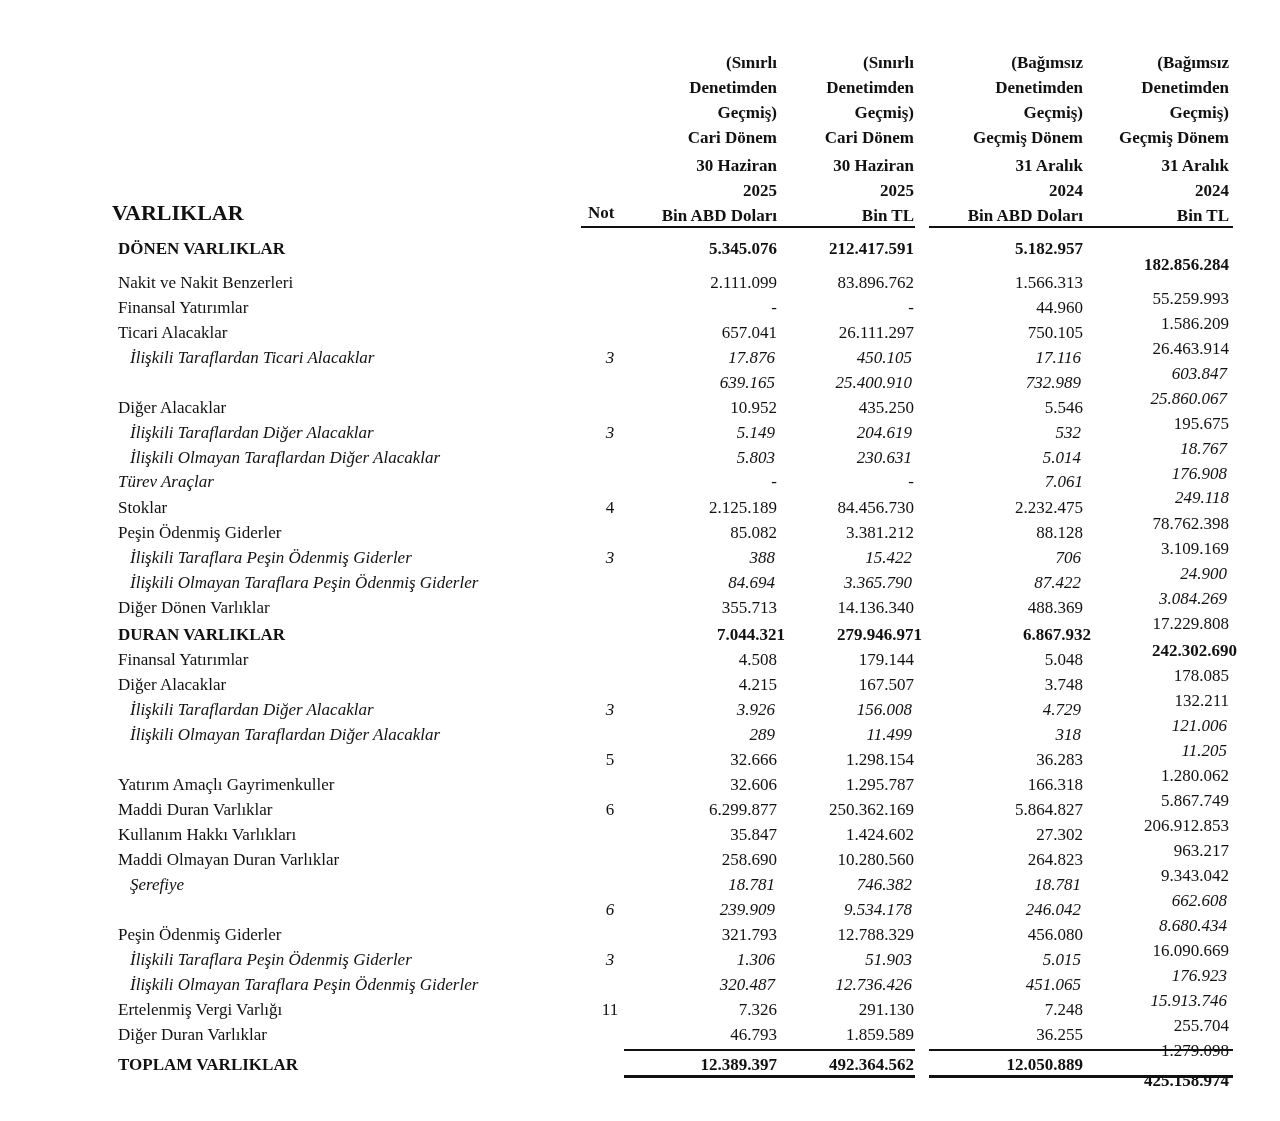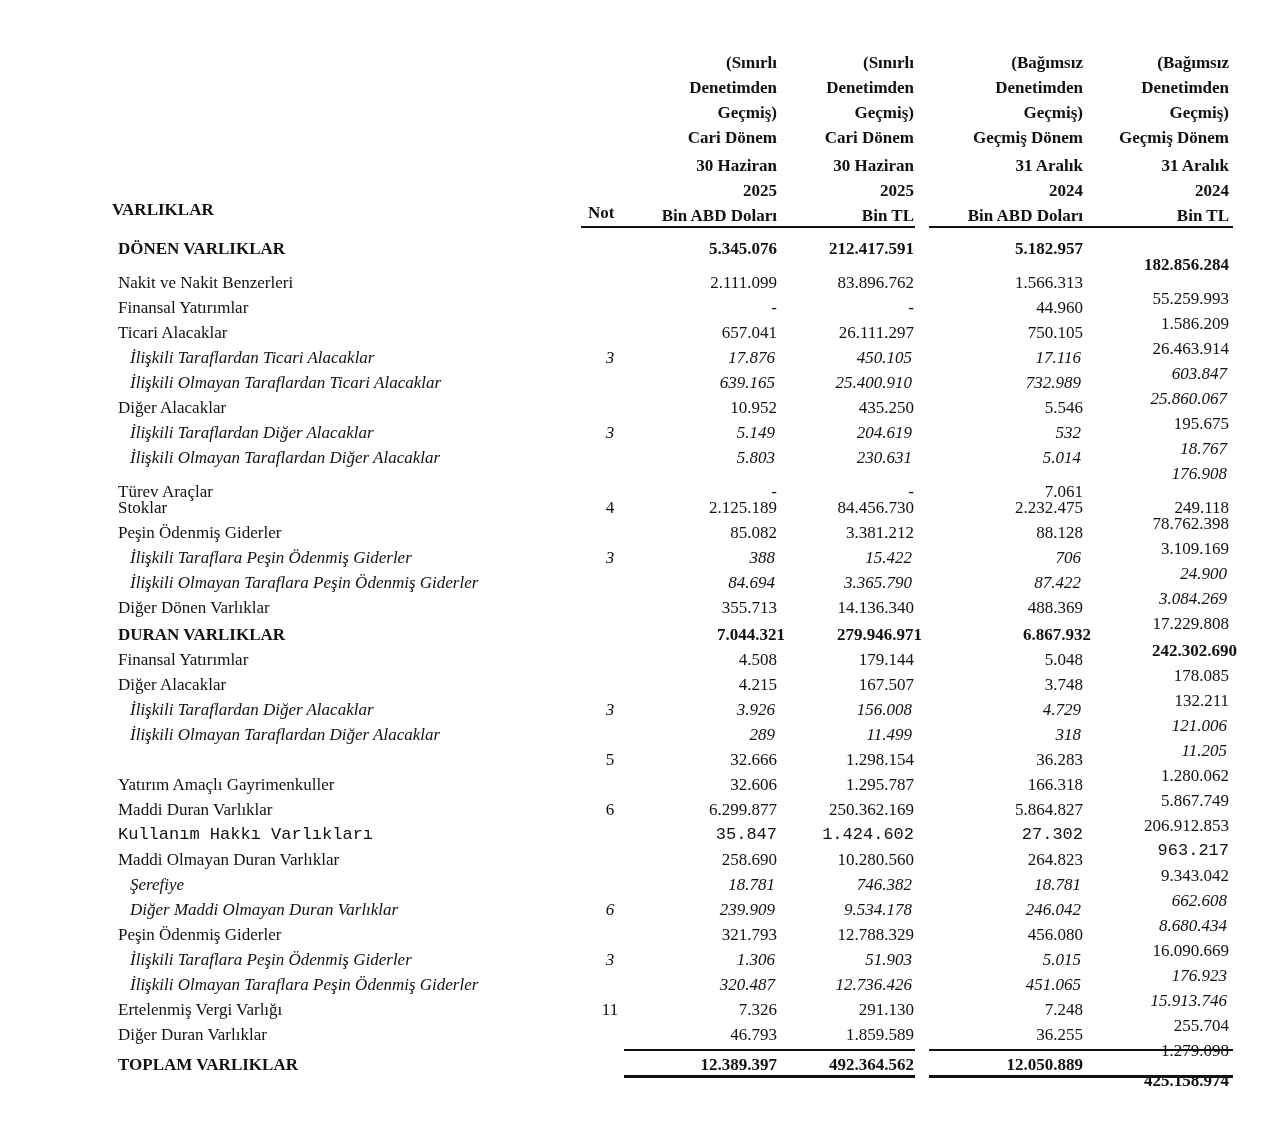--- a/index.html
+++ b/index.html
@@ -8,21 +8,21 @@
   .page { position: absolute; left: 0; top: 0; width: 1280px; height: 1121px; }
 
   
   .hdr-col { position: absolute; text-align: right; font-weight: bold; font-size: 17px; line-height: 25px; }
   .hdr-col .line { display: block; white-space: nowrap; }
   .hdr-c1 { right: calc(1280px - 777px); top: 50px; }
   .hdr-c2 { right: calc(1280px - 914px); top: 50px; }
   .hdr-c3 { right: calc(1280px - 1083px); top: 50px; }
   .hdr-c4 { right: calc(1280px - 1229px); top: 50px; }
 
-  .hdr-varliklar { position: absolute; left: 112px; top: 200px; font-weight: bold; font-size: 17px; }
+  .hdr-varliklar { position: absolute; left: 112px; top: 200px; font-weight: bold; font-size: 22px; }
   .hdr-not { position: absolute; left: 588px; top: 203px; font-weight: bold; font-size: 17px; }
 
   .rule { position: absolute; background: #111; }
   .rule-hdr-a { left: 581px; top: 226px; width: 334px; height: 2px; }
   .rule-hdr-b { left: 929px; top: 226px; width: 304px; height: 2px; }
 
   .rows { position: absolute; left: 0; top: 0; width: 1280px; }
   .row { position: absolute; left: 0; width: 1280px; height: 25px; font-size: 17px; line-height: 25px; }
   .row .label { position: absolute; left: 118px; white-space: nowrap; }
   .row.sub .label { left: 130px; }
@@ -124,21 +124,20 @@
       </div>
       <div class="row sub" style="top: 345px;">
         <span class="label">İlişkili Taraflardan Ticari Alacaklar</span>
         <span class="note">3</span>
         <span class="v v1">17.876</span>
         <span class="v v2">450.105</span>
         <span class="v v3">17.116</span>
         <span class="v v4">603.847</span>
       </div>
       <div class="row sub" style="top: 370px;">
-        <span class="label">İlişkili Olmayan Taraflardan Ticari Alacaklar</span>
         <span class="note"></span>
         <span class="v v1">639.165</span>
         <span class="v v2">25.400.910</span>
         <span class="v v3">732.989</span>
         <span class="v v4">25.860.067</span>
       </div>
       <div class="row normal" style="top: 395px;">
         <span class="label">Diğer Alacaklar</span>
         <span class="note"></span>
         <span class="v v1">10.952</span>
@@ -155,21 +154,21 @@
         <span class="v v4">18.767</span>
       </div>
       <div class="row sub" style="top: 445px;">
         <span class="label">İlişkili Olmayan Taraflardan Diğer Alacaklar</span>
         <span class="note"></span>
         <span class="v v1">5.803</span>
         <span class="v v2">230.631</span>
         <span class="v v3">5.014</span>
         <span class="v v4">176.908</span>
       </div>
-      <div class="row normal" style="top: 479px;">
+      <div class="row normal" style="top: 469px; font-style: italic;">
         <span class="label">Türev Araçlar</span>
         <span class="note"></span>
         <span class="v v1">-</span>
         <span class="v v2">-</span>
         <span class="v v3">7.061</span>
         <span class="v v4">249.118</span>
       </div>
       <div class="row normal" style="top: 495px;">
         <span class="label">Stoklar</span>
         <span class="note">4</span>
@@ -266,21 +265,21 @@
         <span class="v v4">5.867.749</span>
       </div>
       <div class="row normal" style="top: 797px;">
         <span class="label">Maddi Duran Varlıklar</span>
         <span class="note">6</span>
         <span class="v v1">6.299.877</span>
         <span class="v v2">250.362.169</span>
         <span class="v v3">5.864.827</span>
         <span class="v v4">206.912.853</span>
       </div>
-      <div class="row normal" style="top: 822px; font-family: Liberation Mono, monospace;">
+      <div class="row normal" style="top: 822px;">
         <span class="label">Kullanım Hakkı Varlıkları</span>
         <span class="note"></span>
         <span class="v v1">35.847</span>
         <span class="v v2">1.424.602</span>
         <span class="v v3">27.302</span>
         <span class="v v4">963.217</span>
       </div>
       <div class="row normal" style="top: 847px;">
         <span class="label">Maddi Olmayan Duran Varlıklar</span>
         <span class="note"></span>
@@ -291,21 +290,20 @@
       </div>
       <div class="row sub" style="top: 872px;">
         <span class="label">Şerefiye</span>
         <span class="note"></span>
         <span class="v v1">18.781</span>
         <span class="v v2">746.382</span>
         <span class="v v3">18.781</span>
         <span class="v v4">662.608</span>
       </div>
       <div class="row sub" style="top: 897px;">
-        <span class="label">Diğer Maddi Olmayan Duran Varlıklar</span>
         <span class="note">6</span>
         <span class="v v1">239.909</span>
         <span class="v v2">9.534.178</span>
         <span class="v v3">246.042</span>
         <span class="v v4">8.680.434</span>
       </div>
       <div class="row normal" style="top: 922px;">
         <span class="label">Peşin Ödenmiş Giderler</span>
         <span class="note"></span>
         <span class="v v1">321.793</span>

